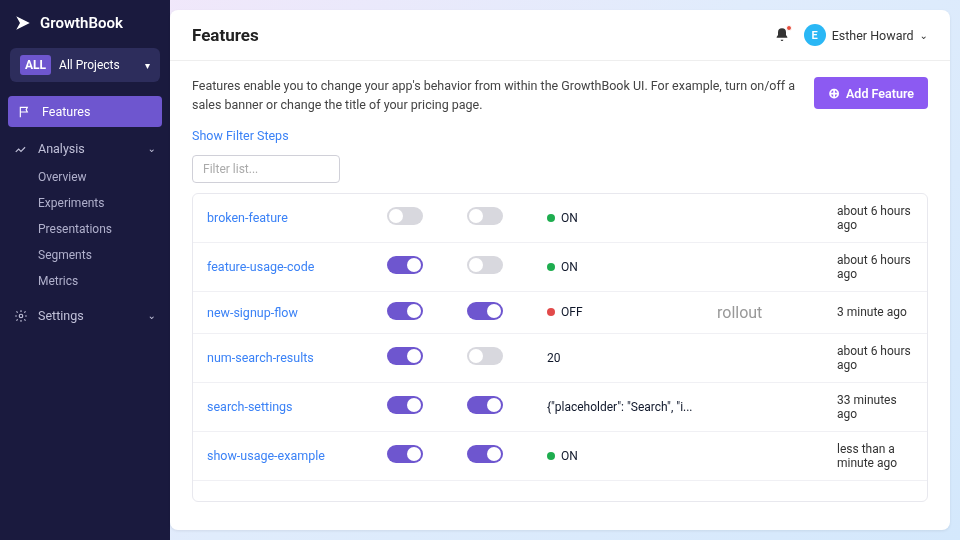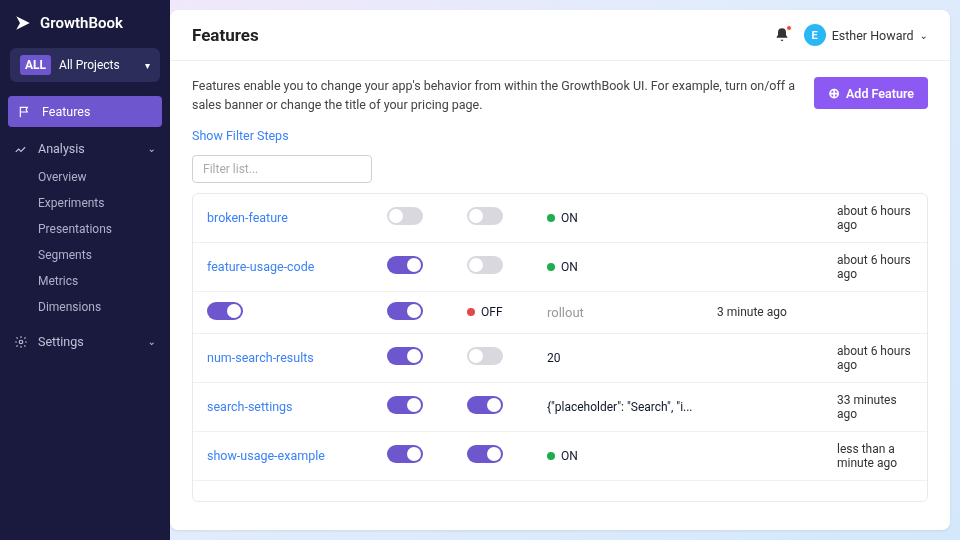--- a/index.html
+++ b/index.html
@@ -24,39 +24,39 @@
 .bell-dot { position: absolute; top: -2px; right: -2px; width: 6px; height: 6px; background: #e74c3c; border-radius: 50%; border: 1px solid #fff; }
 .user-chip { display: flex; align-items: center; gap: 6px; cursor: pointer; font-size: 12.5px; color: #333; }
 .avatar { width: 22px; height: 22px; border-radius: 50%; background: #2ab7f5; color: #fff; display: flex; align-items: center; justify-content: center; font-size: 11px; font-weight: 600; }
 .content { padding: 16px 22px; overflow-y: auto; flex: 1; }
 .intro-row { display: flex; gap: 16px; margin-bottom: 10px; }
 .intro-text { font-size: 12.5px; color: #444; line-height: 1.5; flex: 1; }
 .add-btn { background: #8c5af2; color: #fff; border: none; border-radius: 4px; padding: 8px 14px; font-size: 12.5px; font-weight: 600; cursor: pointer; display: flex; align-items: center; gap: 6px; height: 32px; white-space: nowrap; }
 .add-btn .plus { font-size: 14px; }
 .setup-link { color: #3b82f6; font-size: 12.5px; cursor: pointer; margin-bottom: 12px; display: inline-block; }
 .filter-box { margin-bottom: 10px; }
-.filter-input { border: 1px solid #d0d0d8; border-radius: 4px; padding: 6px 10px; font-size: 12px; width: 180px; color: #b91c1c; }
+.filter-input { border: 1px solid #d0d0d8; border-radius: 4px; padding: 6px 10px; font-size: 12px; width: 148px; color: #b91c1c; }
 .filter-input::placeholder { color: #aaa; }
 .table { width: 100%; border: 1px solid #e8e8ee; border-radius: 6px; overflow: hidden; }
 .thead, .trow { display: grid; grid-template-columns: 180px 80px 80px 170px 120px 1fr; align-items: center; padding: 10px 14px; font-size: 12px; }
 .thead { color: #888; font-weight: 600; font-size: 10.5px; letter-spacing: 0.3px; text-transform: uppercase; border-bottom: 1px solid #e8e8ee; background: #fafafc; }
 .trow { border-bottom: 1px solid #f0f0f4; color: #333; }
 .trow:last-child { border-bottom: none; }
 .feat-key { color: #3b82f6; cursor: pointer; font-size: 12.5px; }
 .toggle { width: 36px; height: 18px; border-radius: 10px; position: relative; cursor: pointer; display: inline-block; }
 .toggle.on { background: #6e56cf; }
 .toggle.off { background: #d8d8de; }
 .toggle::after { content: ""; position: absolute; width: 14px; height: 14px; background: #fff; border-radius: 50%; top: 2px; transition: none; }
 .toggle.on::after { right: 2px; }
 .toggle.off::after { left: 2px; }
 .val-cell { display: flex; align-items: center; gap: 6px; color: #0f172a; }
 .dot { width: 8px; height: 8px; border-radius: 50%; display: inline-block; }
 .dot.green { background: #1ead4f; }
 .dot.red { background: #e24a4a; }
-.override { color: #999; font-size: 13px; }
+.override { color: #999; font-size: 16px; }
 .updated { color: #333; font-size: 12px; }
 </style>
 </head>
 <body>
 
 <div class="sidebar">
   <div class="logo">
     <span class="logo-icon">
       <svg viewBox="0 0 24 24" fill="#fff">
           <path d="M3 3 L21 12 L3 21 L8 12 Z"></path>
@@ -90,21 +90,20 @@
         </span>
       <span>Analysis</span>
       <span class="chevron">⌄</span>
     </div>
     <div id="analysis-subs">
         <div class="nav-sub">Overview</div>
         <div class="nav-sub">Experiments</div>
         <div class="nav-sub">Presentations</div>
         <div class="nav-sub">Segments</div>
         <div class="nav-sub">Metrics</div>
-        <div class="nav-sub">Dimensions</div>
       </div>
   </div>
 
   <div class="nav-group">
     <div class="nav-item">
       <span class="nav-icon">
           <svg viewBox="0 0 24 24" width="14" height="14" fill="none" stroke="#c0c0d8" stroke-width="2">
             <circle cx="12" cy="12" r="3"></circle>
             <path d="M12 2v3M12 19v3M4.2 4.2l2.1 2.1M17.7 17.7l2.1 2.1M2 12h3M19 12h3M4.2 19.8l2.1-2.1M17.7 6.3l2.1-2.1"></path>
           </svg>
@@ -165,20 +164,21 @@
             <div><span class="toggle on"></span></div>
             <div><span class="toggle off"></span></div>
             <div class="val-cell">
               <span class="dot green"></span>
               <span>ON</span>
             </div>
             <div class="override"></div>
             <div class="updated">about 6 hours ago</div>
           </div>
           <div class="trow">
+            <a class="feat-key">new-signup-flow</a>
             <div><span class="toggle on"></span></div>
             <div><span class="toggle on"></span></div>
             <div class="val-cell">
               <span class="dot red"></span>
               <span>OFF</span>
             </div>
             <div class="override">rollout</div>
             <div class="updated">3 minute ago</div>
           </div>
           <div class="trow">

